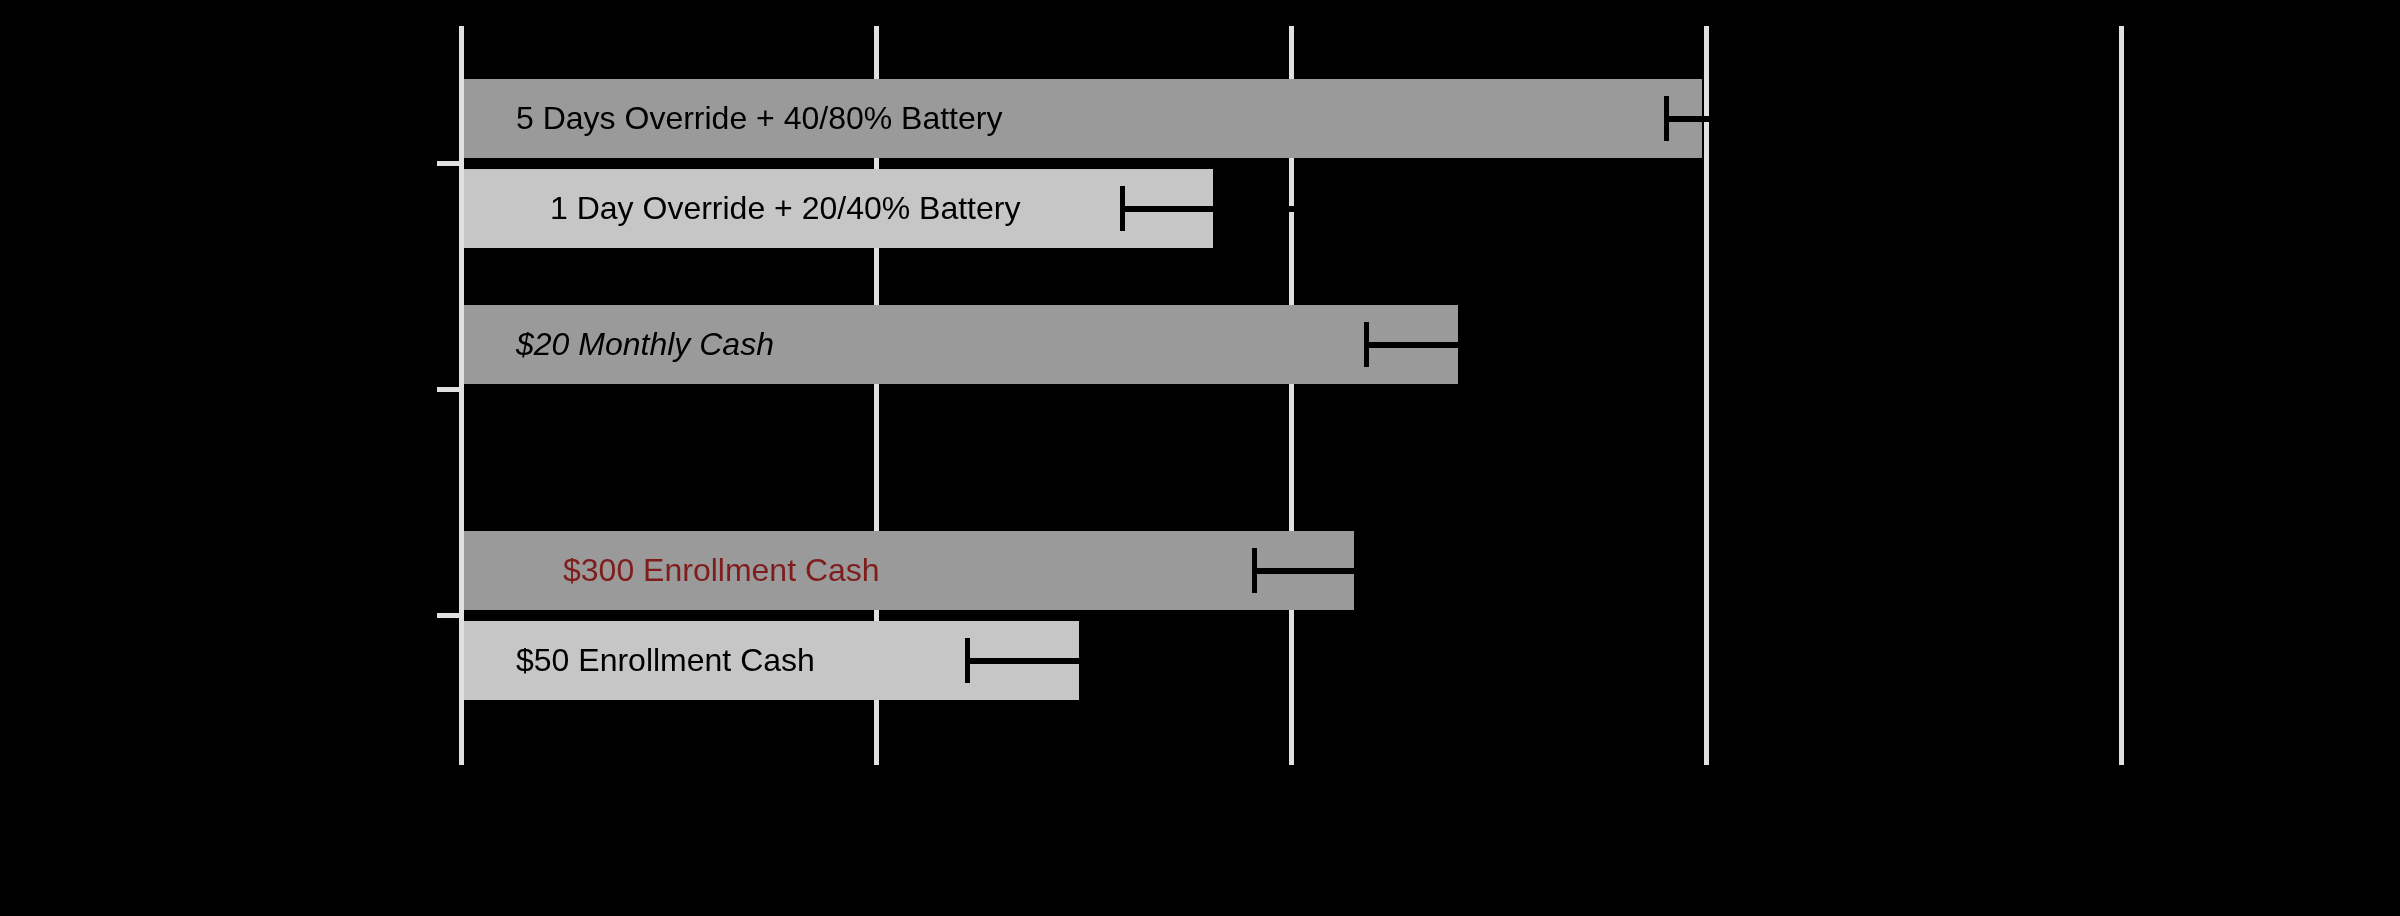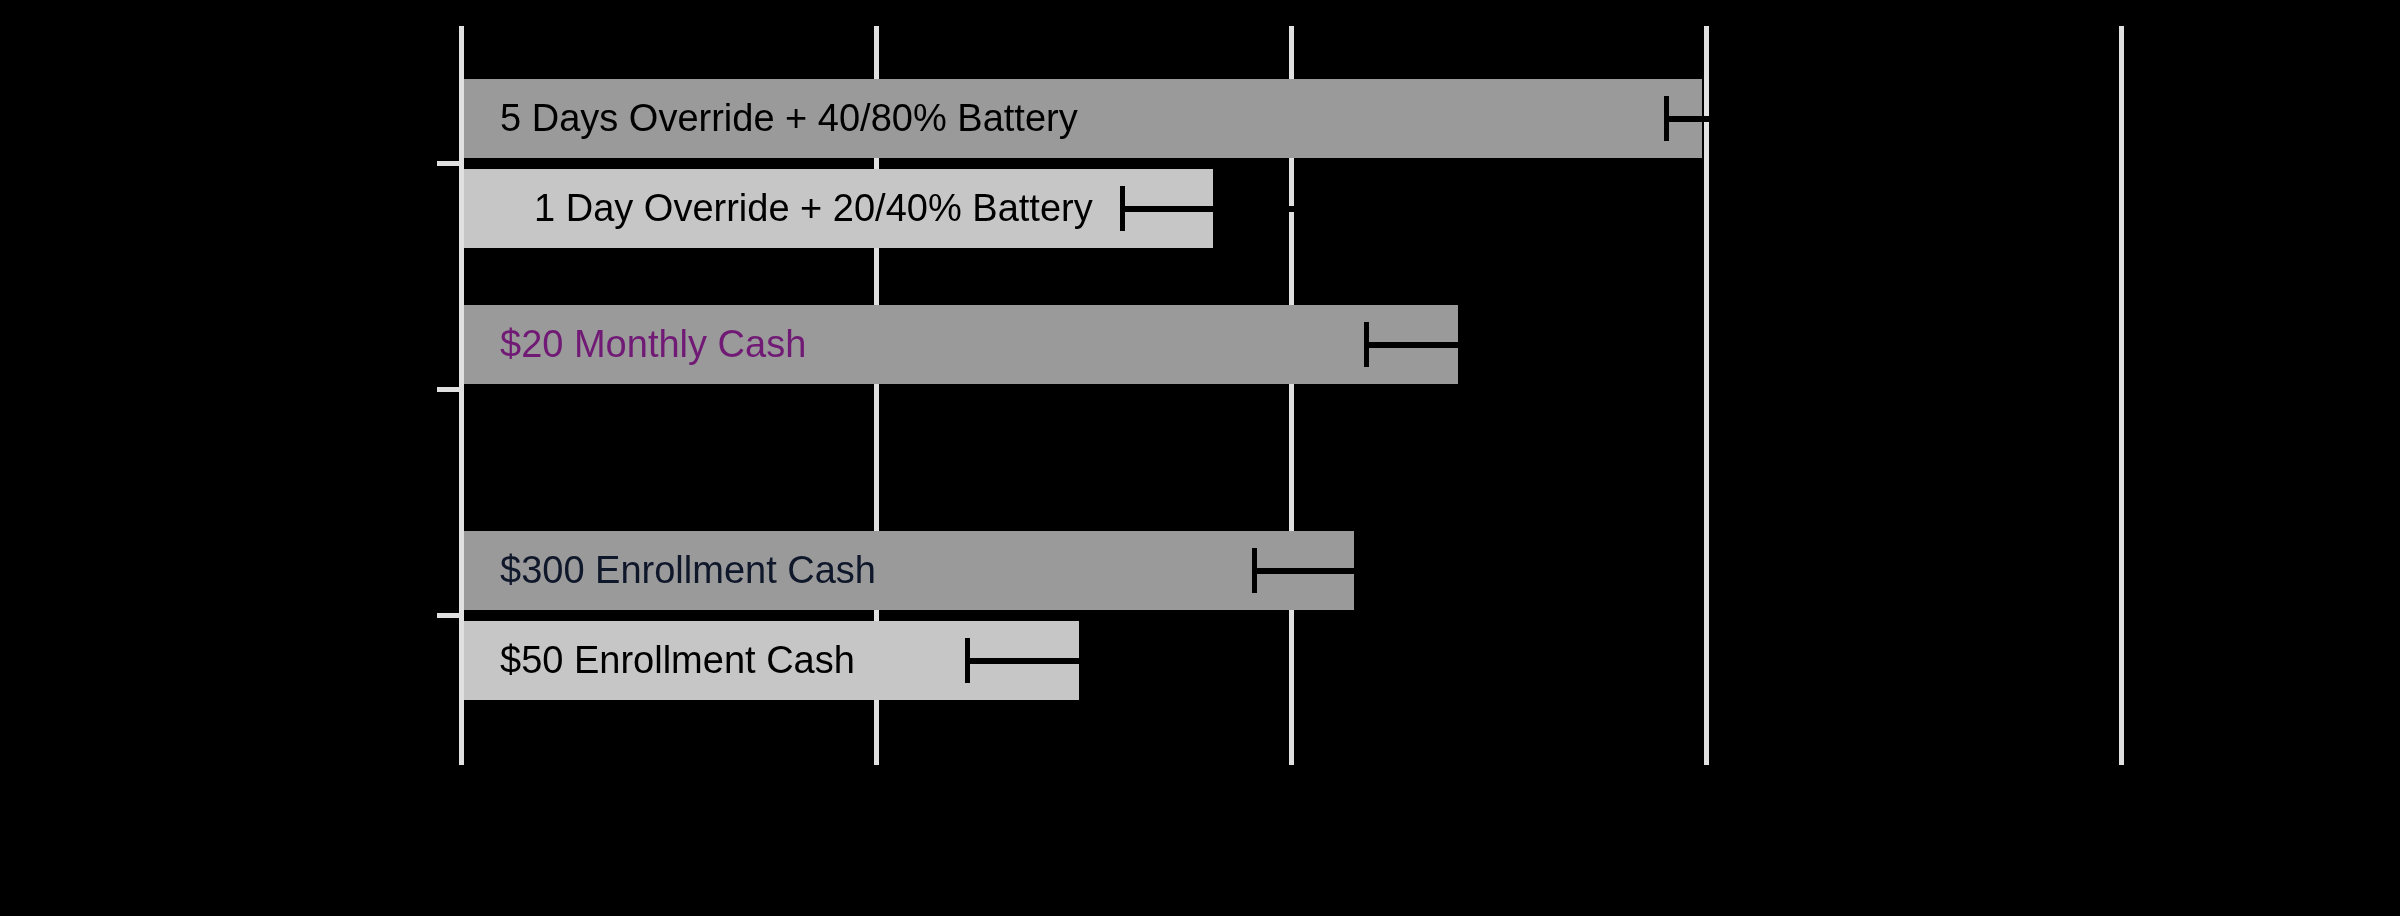--- a/index.html
+++ b/index.html
@@ -18,27 +18,27 @@
     position: absolute;
     left: 0; top: 0;
     width: 2400px;
     height: 916px;
   }
   .gridline, .spine, .xtick, .ytick, .bar, .err-line, .err-cap {
     position: absolute;
   }
   .bar-label {
     position: absolute;
-    left: 36px;
+    left: 52px;
     top: 0;
     height: 100%;
     display: flex;
     align-items: center;
     white-space: nowrap;
-    font-size: 38px;
+    font-size: 32px;
     letter-spacing: 0px;
     font-weight: 400;
   }
 </style>
 </head>
 <body>
 
 <div id="figure" style="background: rgb(0, 0, 0);">
   <div id="plot-area">
       <div class="gridline" style="left: 874px; top: 26px; width: 5px; height: 716px; background: rgb(224, 224, 224);"></div>
@@ -54,24 +54,24 @@
       <div class="ytick" style="left: 437px; top: 161px; width: 22px; height: 5px; background: rgb(224, 224, 224);"></div>
       <div class="ytick" style="left: 437px; top: 387px; width: 22px; height: 5px; background: rgb(224, 224, 224);"></div>
       <div class="ytick" style="left: 437px; top: 613px; width: 22px; height: 5px; background: rgb(224, 224, 224);"></div>
       <div class="bar" style="left: 464px; top: 79px; width: 1238.35px; height: 79px; background: rgb(154, 154, 154);">
         <span class="bar-label" style="color: rgb(0, 0, 0);">5 Days Override + 40/80% Battery</span>
       </div>
       <div class="bar" style="left: 464px; top: 169px; width: 748.65px; height: 79px; background: rgb(198, 198, 198);">
         <span class="bar-label" style="color: rgb(0, 0, 0); margin-left: 34px;">1 Day Override + 20/40% Battery</span>
       </div>
       <div class="bar" style="left: 464px; top: 305px; width: 993.5px; height: 79px; background: rgb(154, 154, 154);">
-        <span class="bar-label" style="color: #701a75;">$20 Monthly Cash</span>
+        <span class="bar-label" style="color: #000000; font-style: italic;">$20 Monthly Cash</span>
       </div>
       <div class="bar" style="left: 464px; top: 531px; width: 889.75px; height: 79px; background: rgb(154, 154, 154);">
-        <span class="bar-label" style="color: #0f172a;">$300 Enrollment Cash</span>
+        <span class="bar-label" style="color: #7f1d1d; margin-left: 47px;">$300 Enrollment Cash</span>
       </div>
       <div class="bar" style="left: 464px; top: 621px; width: 615px; height: 79px; background: rgb(198, 198, 198); text-align: right;">
         <span class="bar-label" style="color: rgb(0, 0, 0);">$50 Enrollment Cash</span>
       </div>
       <div class="err-line" style="left: 1666.24px; top: 115.5px; width: 72.21px; height: 6px; background: rgb(0, 0, 0);"></div>
       <div class="err-cap" style="left: 1663.74px; top: 96px; width: 5px; height: 45px; background: rgb(0, 0, 0);"></div>
       <div class="err-cap" style="left: 1735.95px; top: 96px; width: 5px; height: 45px; background: rgb(0, 0, 0);"></div>
       <div class="err-line" style="left: 1122.6px; top: 205.5px; width: 180.11px; height: 6px; background: rgb(0, 0, 0);"></div>
       <div class="err-cap" style="left: 1120.1px; top: 186px; width: 5px; height: 45px; background: rgb(0, 0, 0);"></div>
       <div class="err-cap" style="left: 1300.2px; top: 186px; width: 5px; height: 45px; background: rgb(0, 0, 0);"></div>

